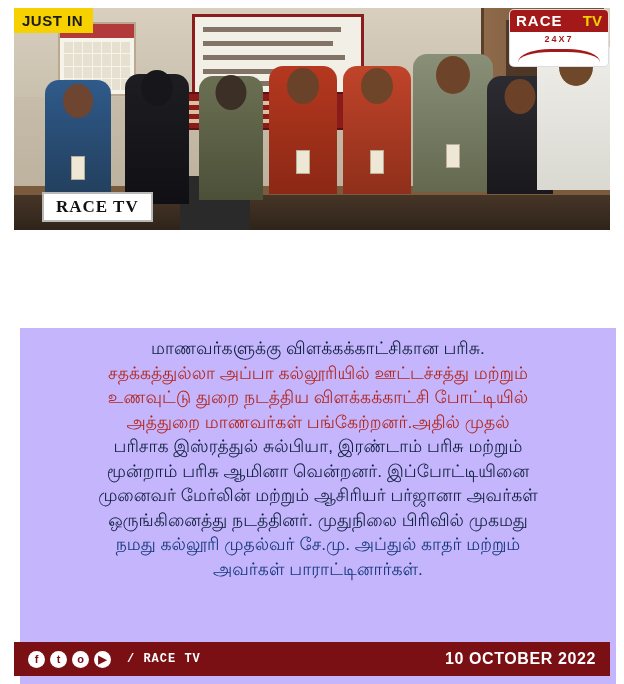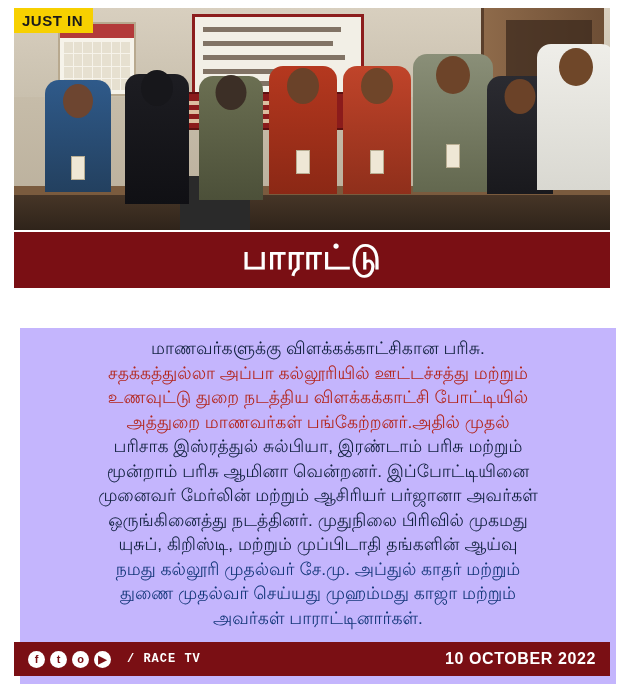--- a/index.html
+++ b/index.html
@@ -367,41 +367,44 @@
     <div class="person" style="left:470px;width:72px;height:154px;">
       <div class="body" style="width:66px;height:118px;background:linear-gradient(180deg,#2b2b31,#19191d);"></div>
       <div class="head" style="width:31px;height:35px;bottom:116px;background:#6b4228;"></div>
     </div>
 
     <div class="person" style="left:520px;width:84px;height:186px;">
       <div class="body" style="width:78px;height:146px;background:linear-gradient(180deg,#efeee9,#d9d8d1);"></div>
       <div class="head" style="width:34px;height:38px;bottom:144px;background:#6f4729;"></div>
     </div>
 
+    <div class="watermark">RACE TV</div>
   </div>
 
   <div class="just-in">JUST IN</div>
 
-
-  <div class="banner">
-    <div class="banner-text">பாராட்டு</div>
+  <div class="logo-tr">
+    <div class="bar"></div>
+    <div class="race">RACE</div>
+    <div class="tv">TV</div>
+    <div class="sub">24X7</div>
+    <div class="swoosh"></div>
   </div>
+
 
   <div class="body-block">
     <p class="para c-dark">மாணவர்களுக்கு விளக்கக்காட்சிகான பரிசு.</p>
     <p class="para c-red">சதக்கத்துல்லா அப்பா கல்லூரியில் ஊட்டச்சத்து மற்றும்</p>
     <p class="para c-red">உணவுட்டு துறை நடத்திய விளக்கக்காட்சி போட்டியில்</p>
     <p class="para c-red">அத்துறை மாணவர்கள் பங்கேற்றனர்.அதில் முதல்</p>
     <p class="para c-dark">பரிசாக இஸ்ரத்துல் சுல்பியா, இரண்டாம் பரிசு மற்றும்</p>
     <p class="para c-dark">மூன்றாம் பரிசு ஆமினா வென்றனர். இப்போட்டியினை</p>
     <p class="para c-dark">முனைவர் மேர்லின் மற்றும் ஆசிரியர் பர்ஜானா அவர்கள்</p>
     <p class="para c-dark">ஒருங்கினைத்து நடத்தினர். முதுநிலை பிரிவில் முகமது</p>
-    <p class="para c-dark">யுசுப், கிறிஸ்டி, மற்றும் முப்பிடாதி தங்களின் ஆய்வு</p>
     <p class="para c-blue">நமது கல்லூரி முதல்வர் சே.மு. அப்துல் காதர் மற்றும்</p>
-    <p class="para c-blue">துணை முதல்வர் செய்யது முஹம்மது காஜா மற்றும்</p>
     <p class="para c-blue">அவர்கள் பாராட்டினார்கள்.</p>
   </div>
 
   <div class="footer">
     <div class="socials">
       <div class="soc">f</div>
       <div class="soc">t</div>
       <div class="soc">o</div>
       <div class="soc">▶</div>
     </div>

